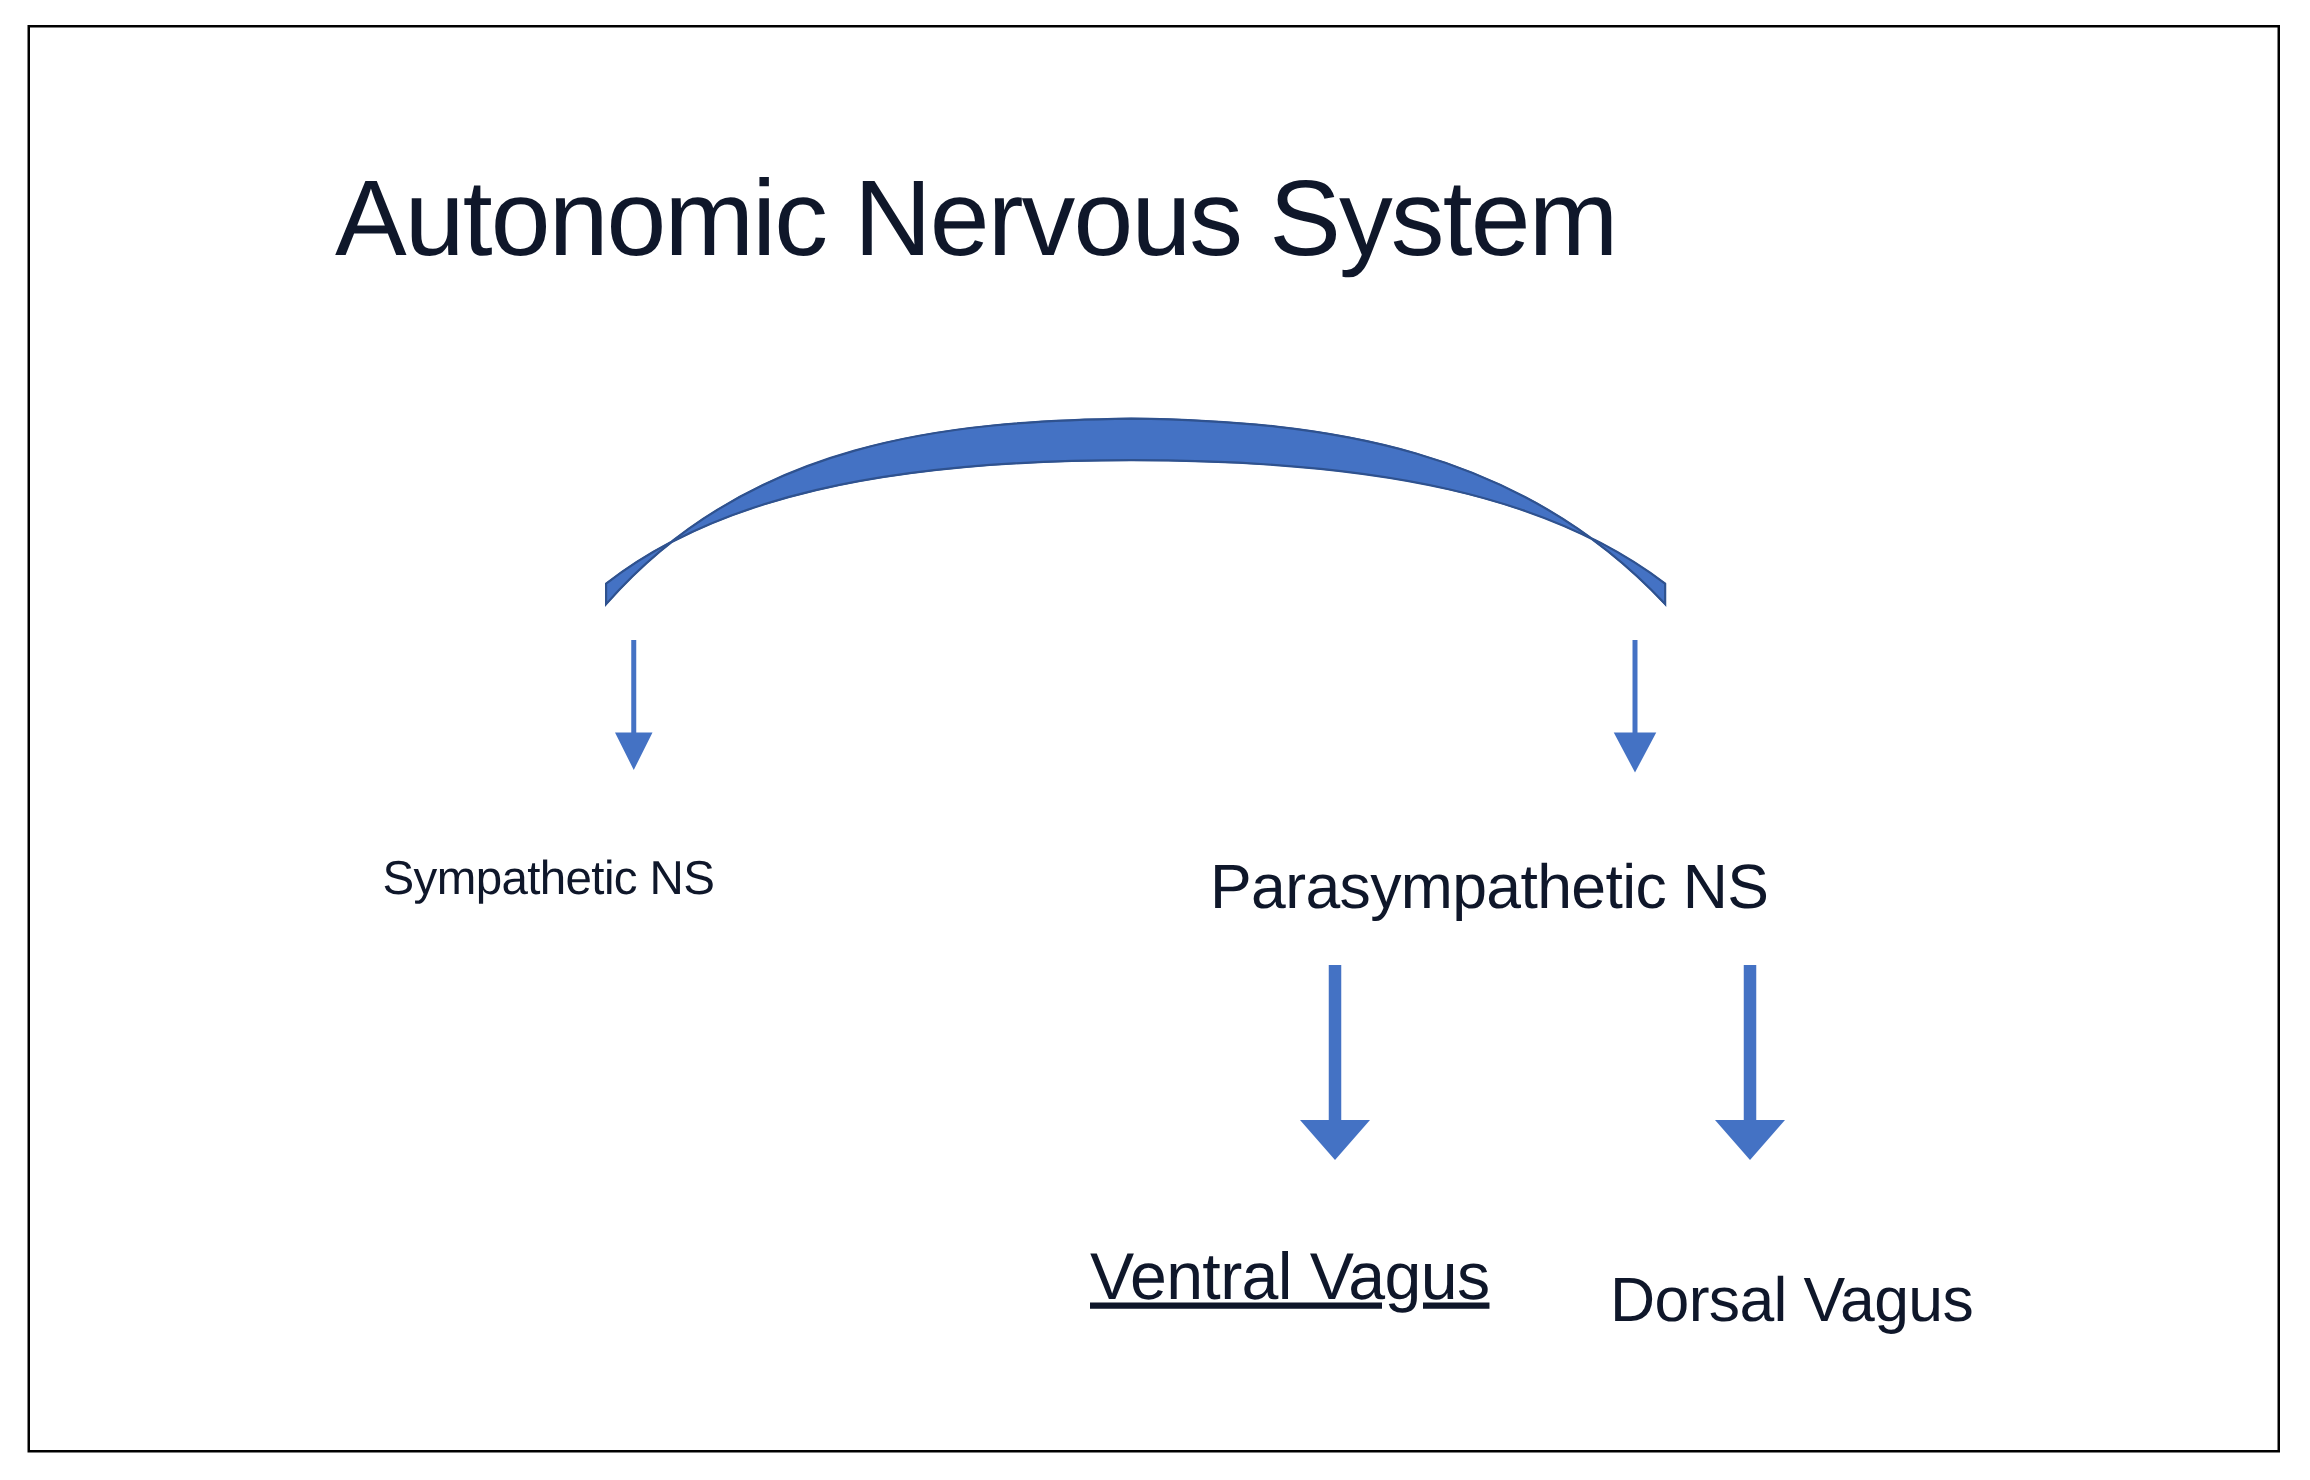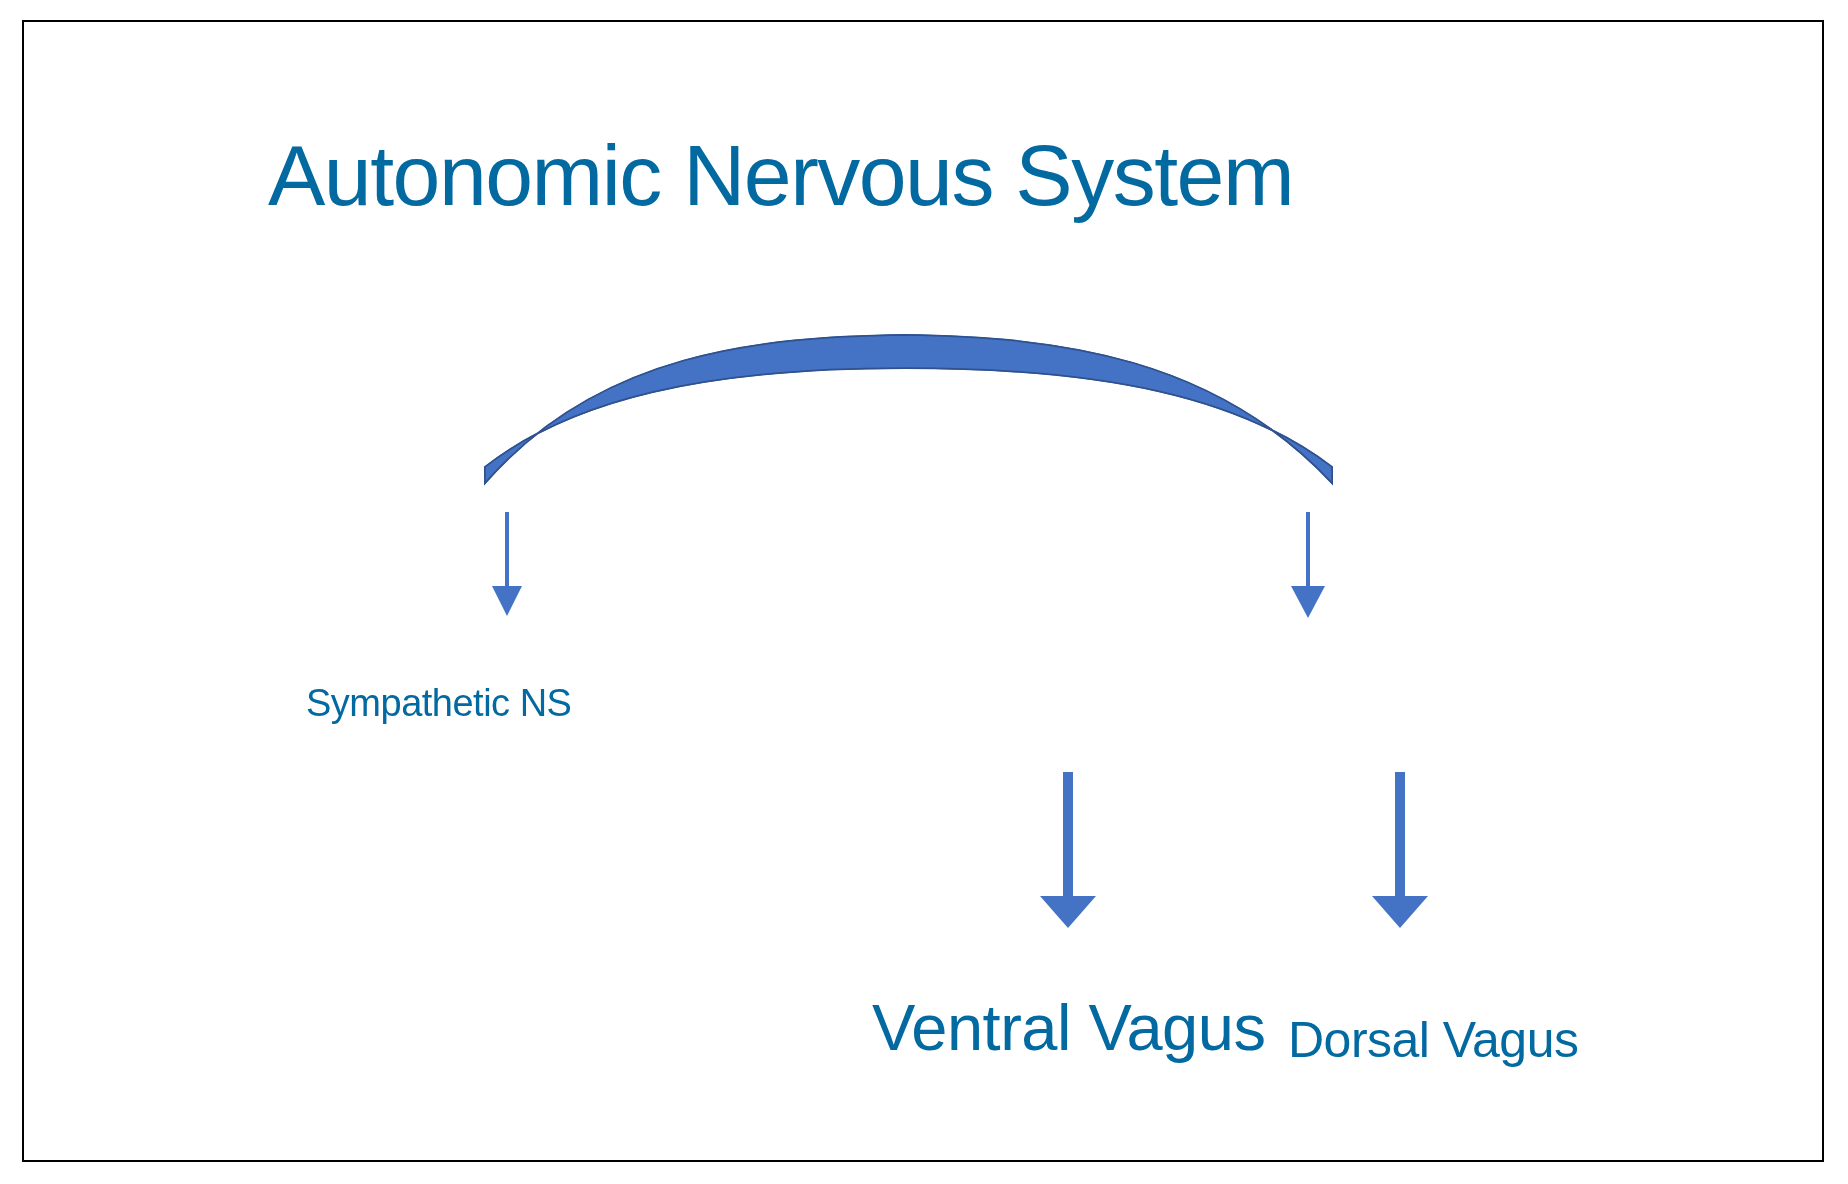--- a/index.html
+++ b/index.html
@@ -37,21 +37,21 @@
   #canvas {
     position: absolute;
     left: 0;
     top: 0;
     width: 1848px;
     height: 1184px;
   }
 
   .txt {
     position: absolute;
-    color: #0369a1;
+    color: #0f172a;
     white-space: nowrap;
     font-family: "Liberation Sans", sans-serif;
     font-weight: 400;
     line-height: 1;
     letter-spacing: -0.5px;
   }
 
   #title {
     left: 268px;
     top: 132px;
@@ -67,21 +67,22 @@
 
   #label-parasympathetic {
     left: 968px;
     top: 684px;
     font-size: 50px;
   }
 
   #label-ventral {
     left: 872px;
     top: 995px;
-    font-size: 65px;
+    font-size: 53px;
+    text-decoration: underline;
   }
 
   #label-dorsal {
     left: 1288px;
     top: 995px;
     font-size: 50px;
     margin-top: 20px;
   }
 </style>
 </head>
@@ -132,18 +133,19 @@
       <line x1="1400" y1="772" x2="1400" y2="898" stroke="#4472C4" stroke-width="10"></line>
       <polygon points="1372,896 1428,896 1400,928" fill="#4472C4"></polygon>
     </g>
 
   </svg>
 
   <div class="txt" id="title">Autonomic Nervous System</div>
 
   <div class="txt" id="label-sympathetic">Sympathetic NS</div>
 
+  <div class="txt" id="label-parasympathetic">Parasympathetic NS</div>
 
   <div class="txt" id="label-ventral">Ventral Vagus</div>
 
   <div class="txt" id="label-dorsal">Dorsal Vagus</div>
 
 </div>
 
 </body></html>

